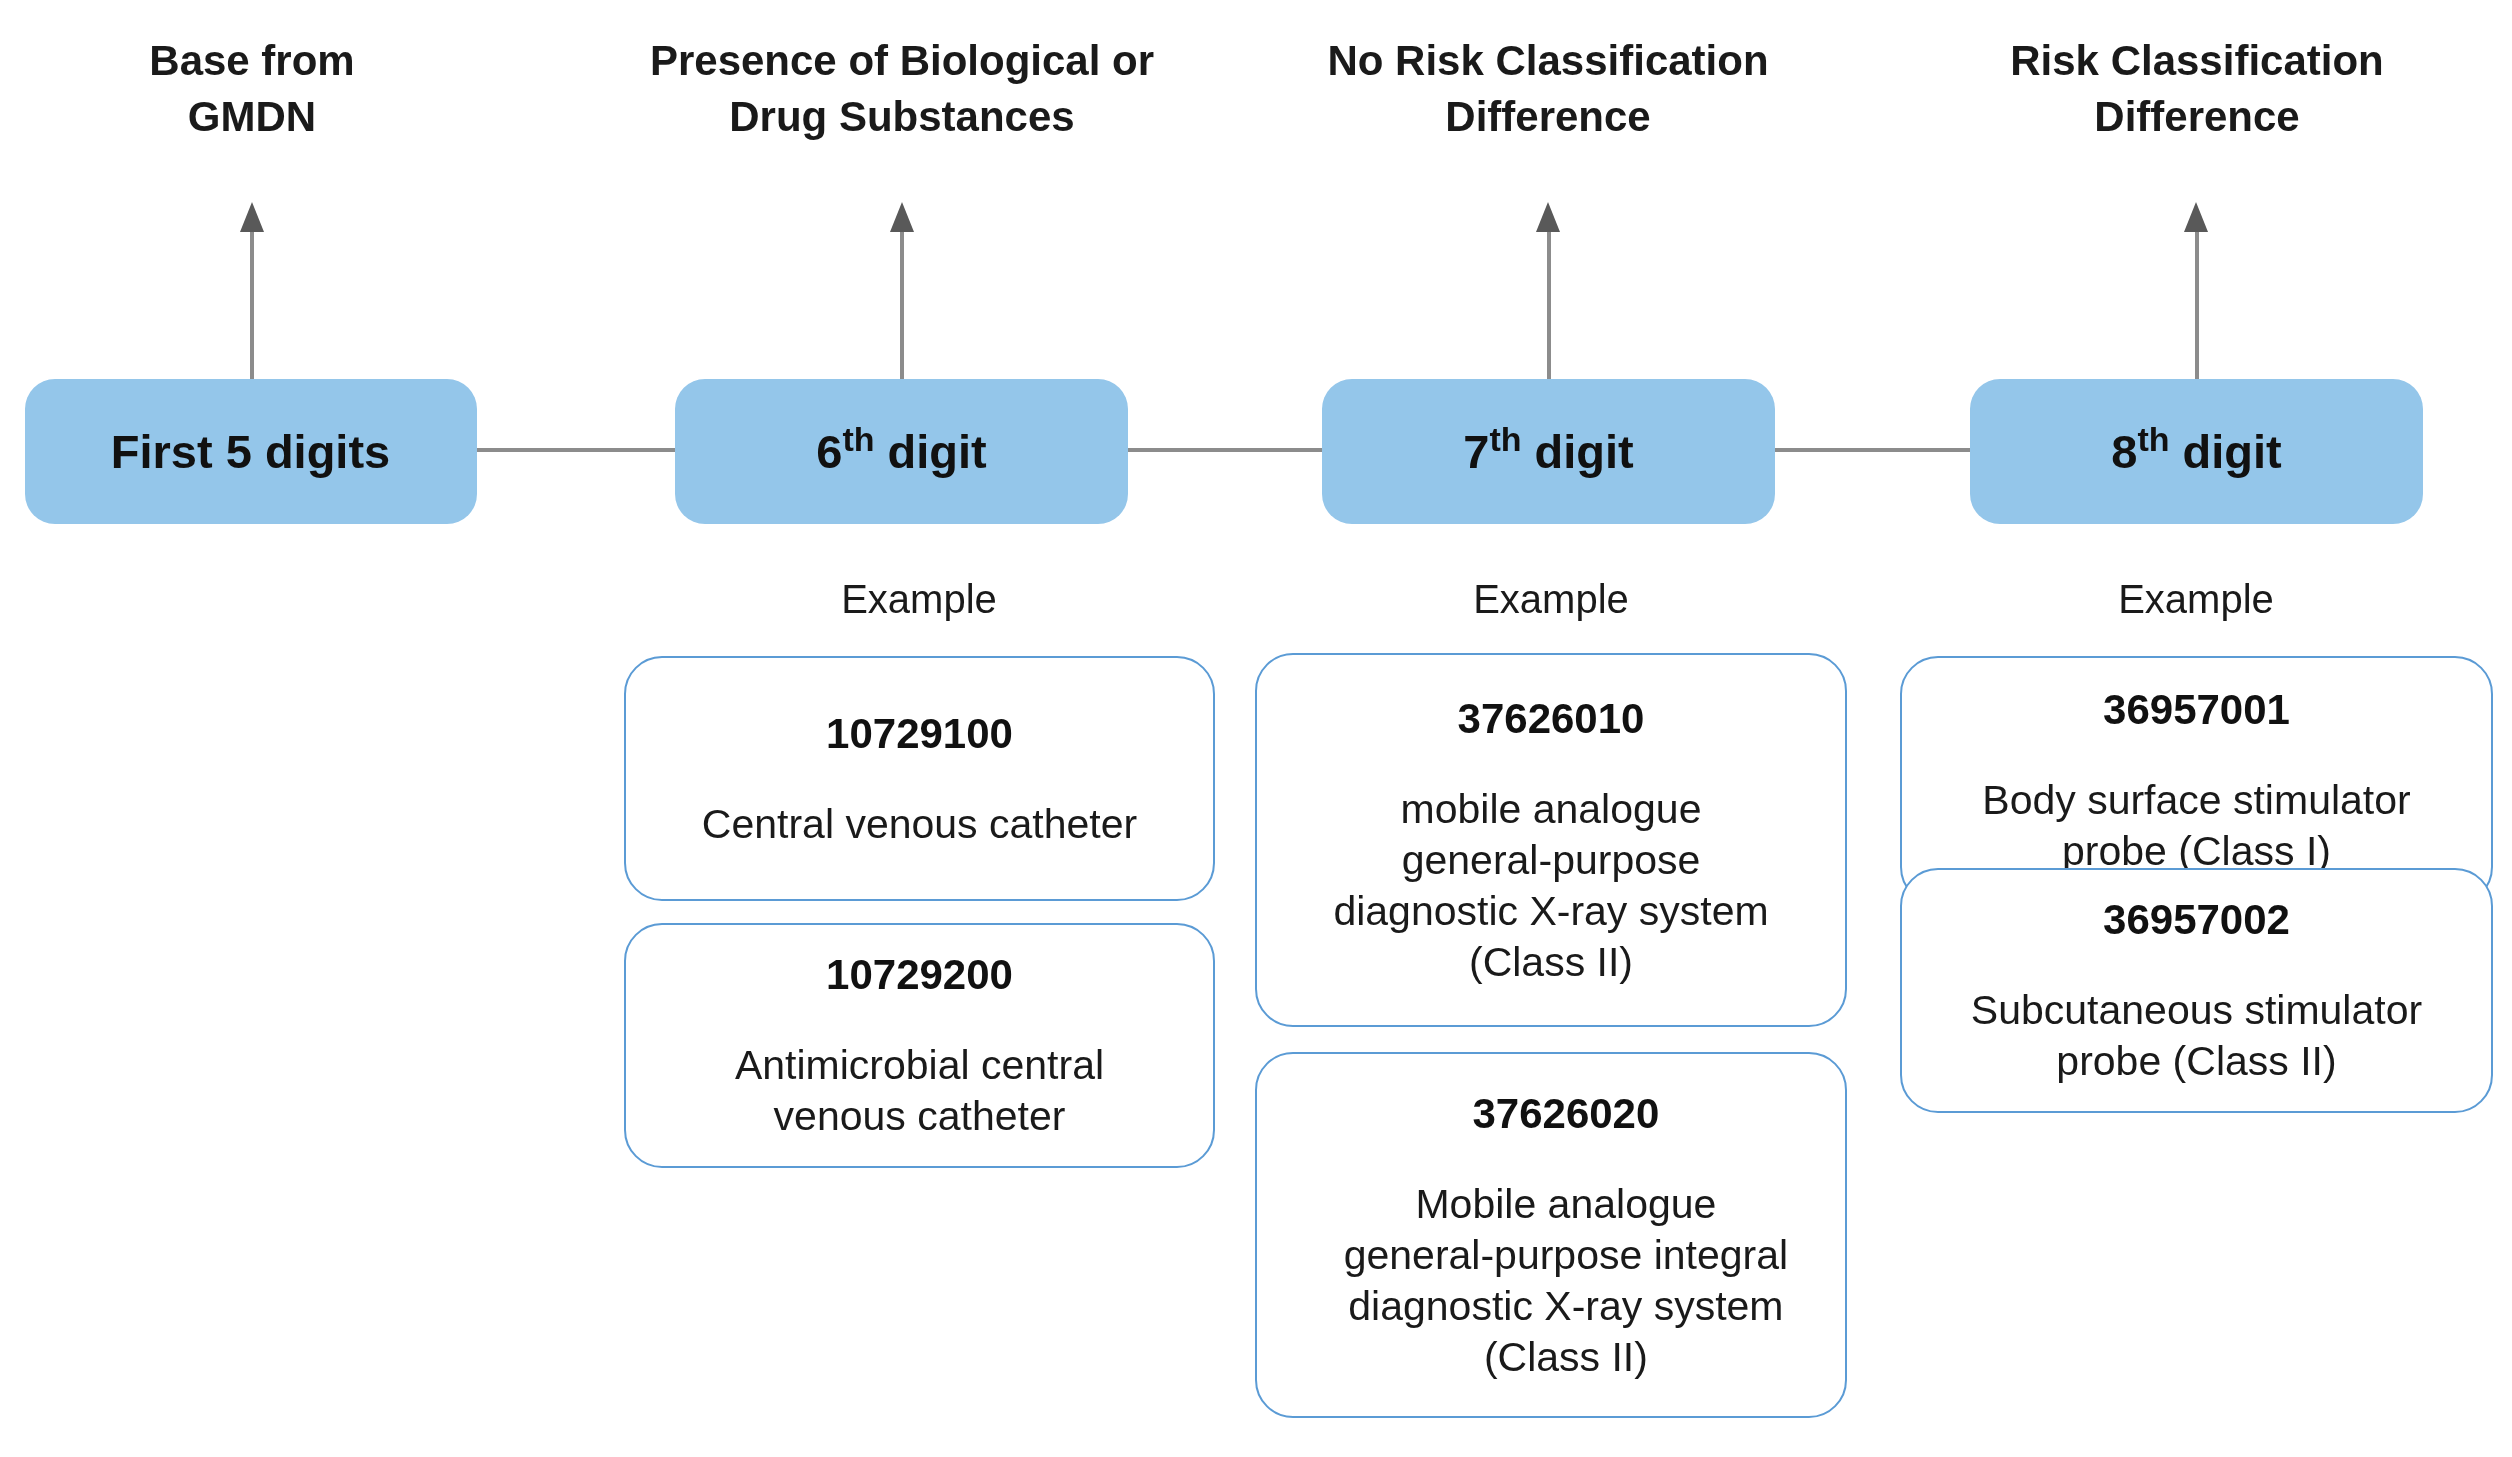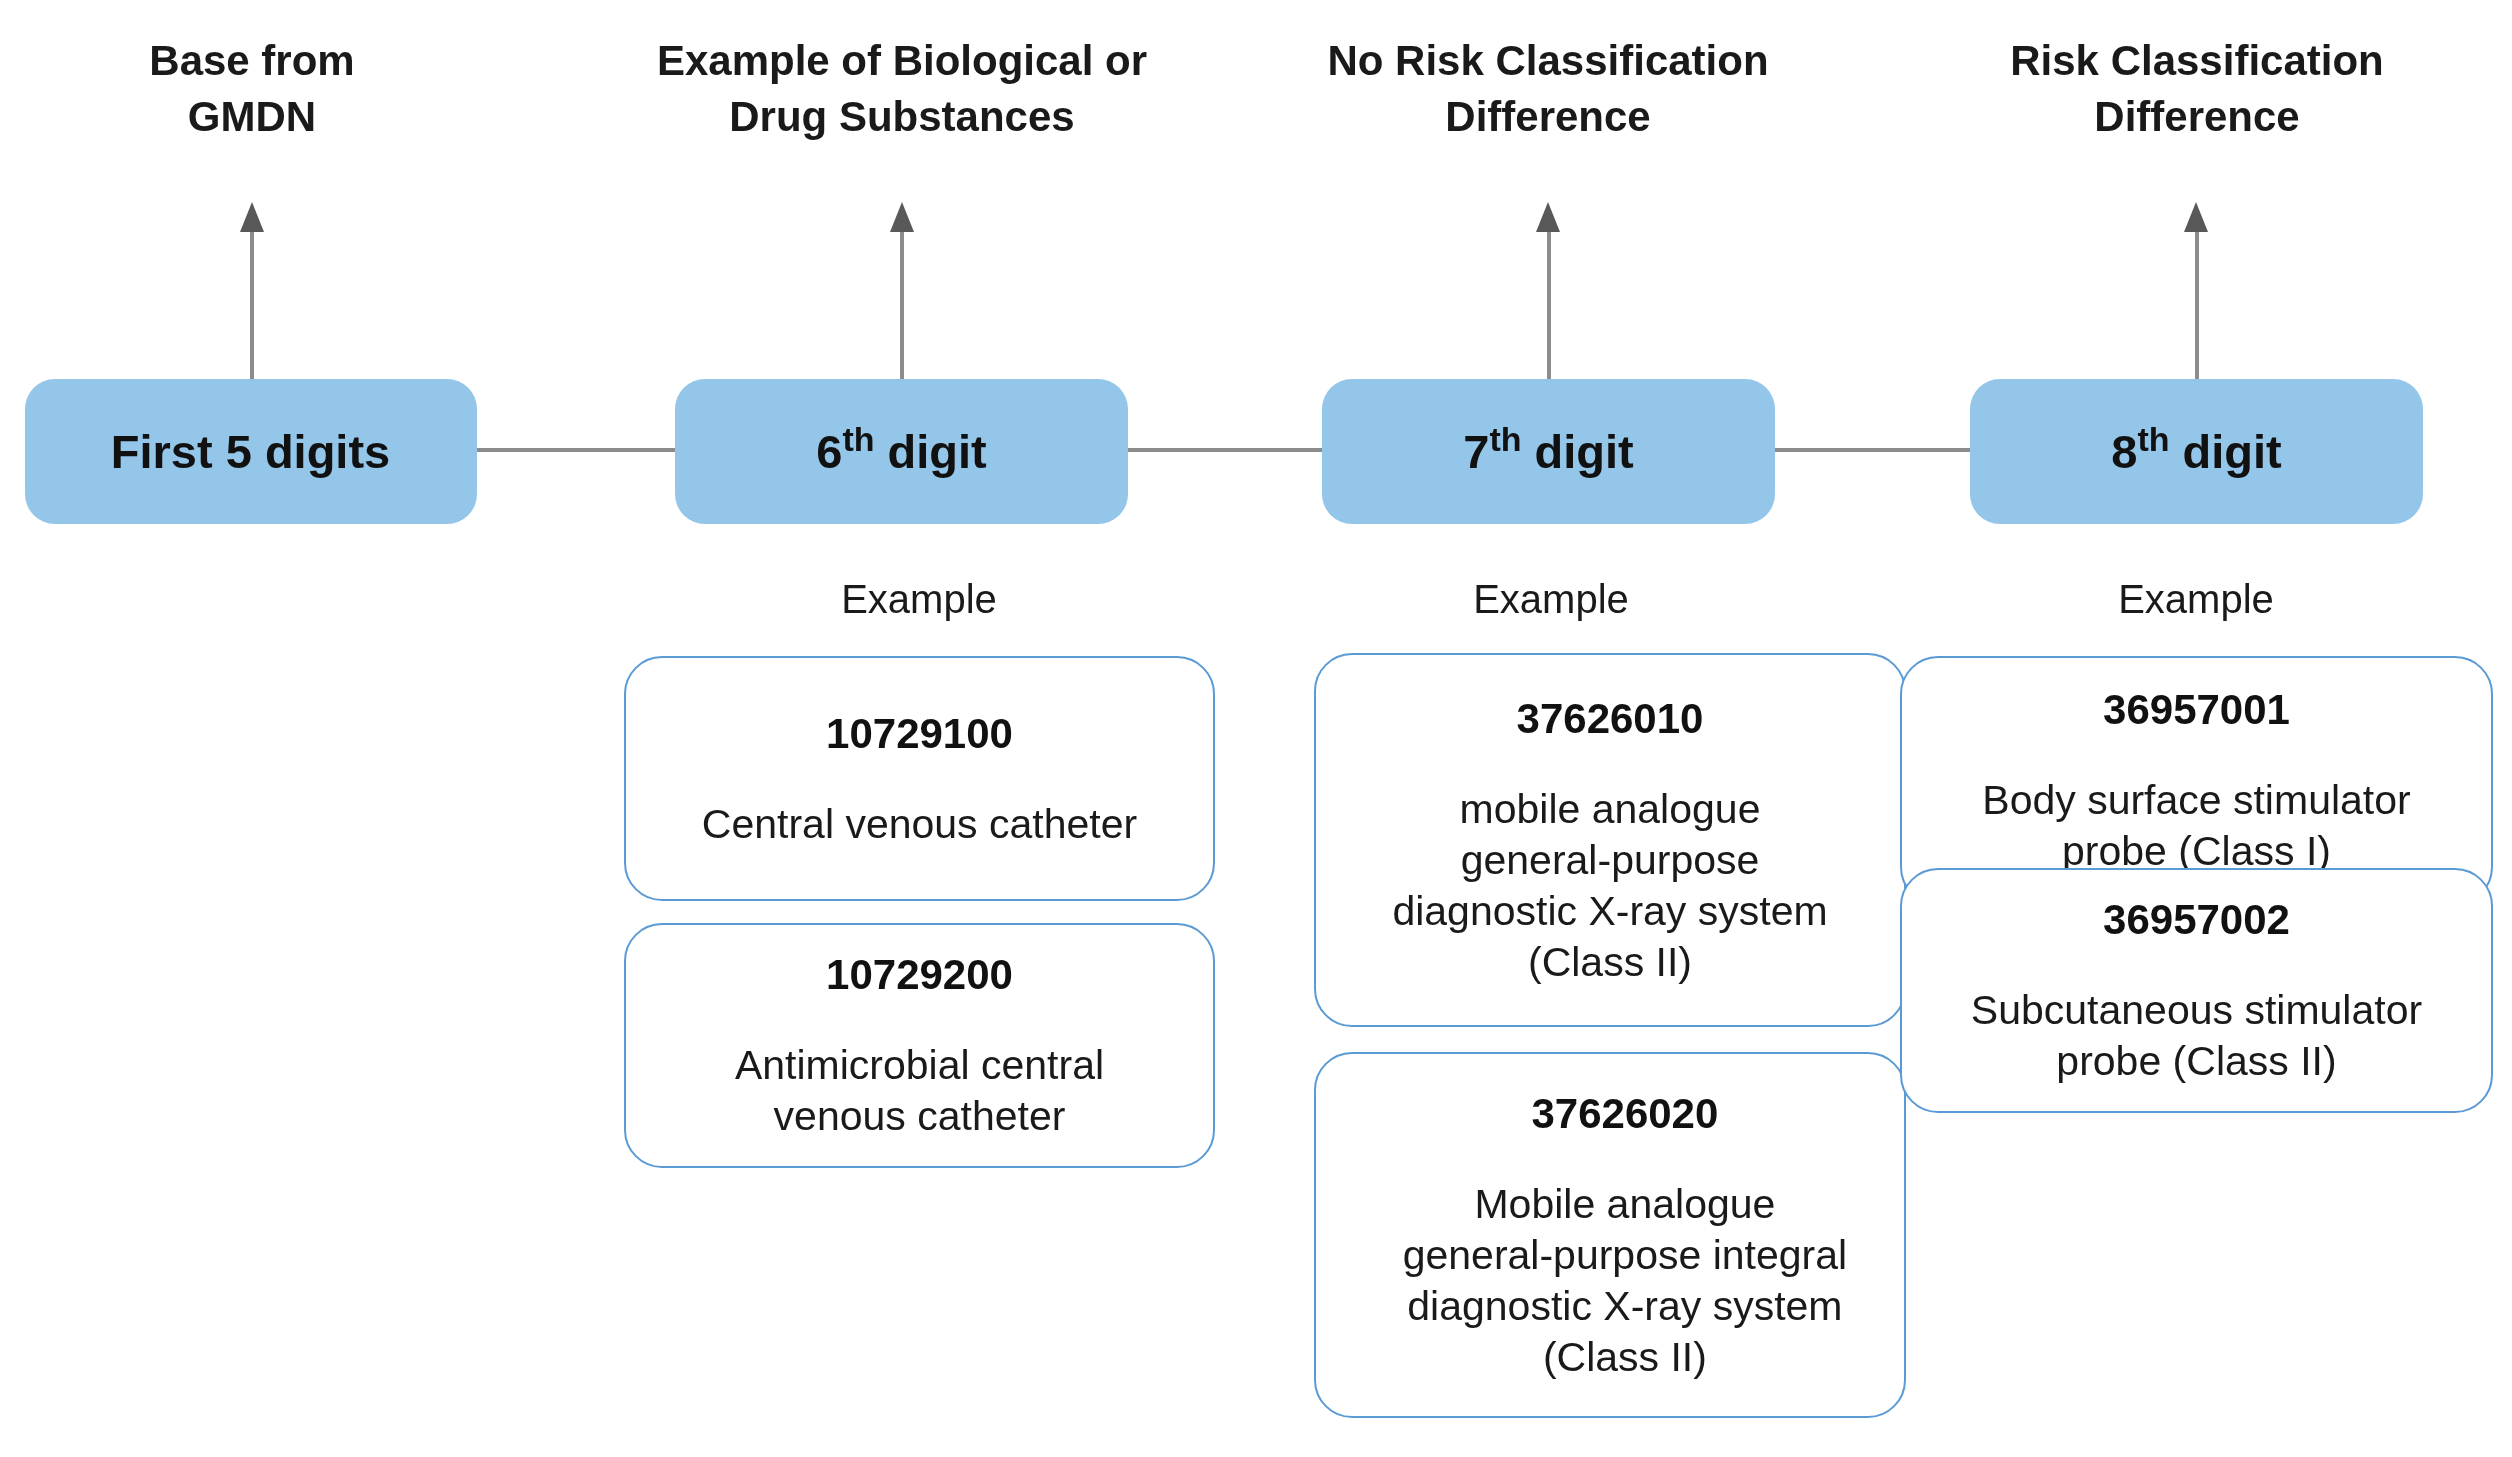--- a/index.html
+++ b/index.html
@@ -97,21 +97,21 @@
     z-index: 1;
     gap: 39px;
   }
   .card .code { font-size: 42px; font-weight: 700; line-height: 52px; color: #111111; }
   .card .desc { font-size: 41px; font-weight: 400; line-height: 51px; color: #1a1a1a; white-space: pre-line; }
 
   .c2  { left: 624px;  width: 591px; }
   .c2a { top: 656px;  height: 245px; }
   .c2b { top: 923px; height: 245px; }
 
-  .c3  { left: 1314px; width: 592px; }
+  .c3  { left: 1255px; width: 592px; }
   .c3a { top: 653px;  height: 374px; }
   .c3b { top: 1052px; height: 366px; padding-left: 42px; }
 
   .c4  { left: 1900px; width: 593px; }
   .c4a { top: 656px;  height: 249px; }
   .c4b { top: 868px; height: 245px; }
 </style>
 </head>
 <body>
 
@@ -120,21 +120,21 @@
   <div class="abs connector"></div>
 
   <div class="abs top-label tl-1">Base from
 GMDN</div>
   <div class="abs arrow-line al-1"></div>
   <div class="abs arrow-head ah-1"></div>
   <div class="abs node n-1">
     <span><span>First 5 digits</span><sup></sup><span></span></span>
   </div>
 
-  <div class="abs top-label tl-2">Example of Biological or
+  <div class="abs top-label tl-2">Presence of Biological or
 Drug Substances</div>
   <div class="abs arrow-line al-2"></div>
   <div class="abs arrow-head ah-2"></div>
   <div class="abs node n-2">
     <span><span>6</span><sup>th</sup><span> digit</span></span>
   </div>
   <div class="abs example-label el-2">Example</div>
   <div class="abs card c2 c2a">
     <div class="code">10729100</div>
     <div class="desc">Central venous catheter</div>

